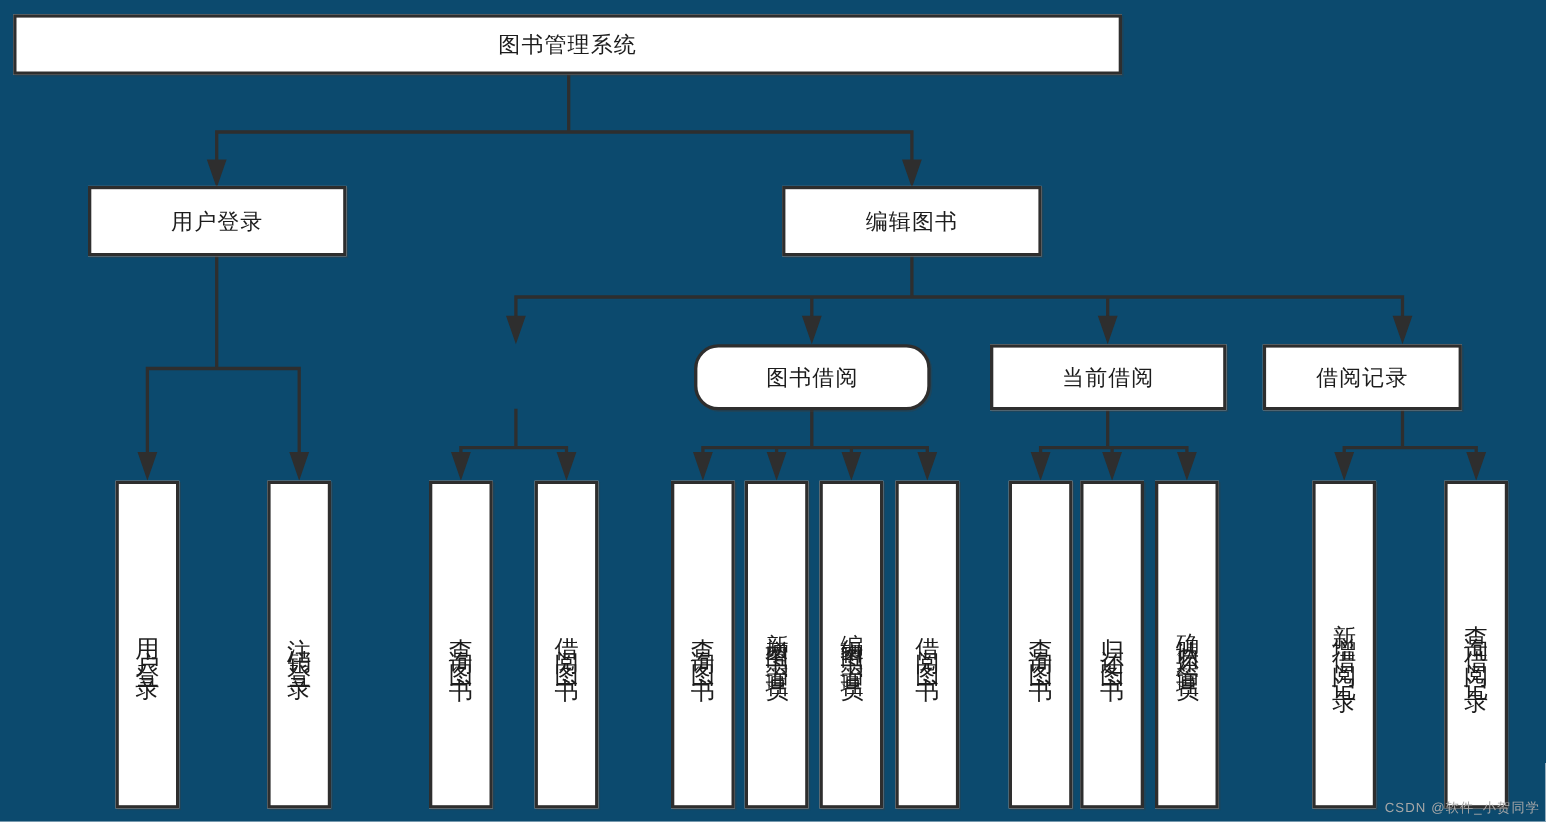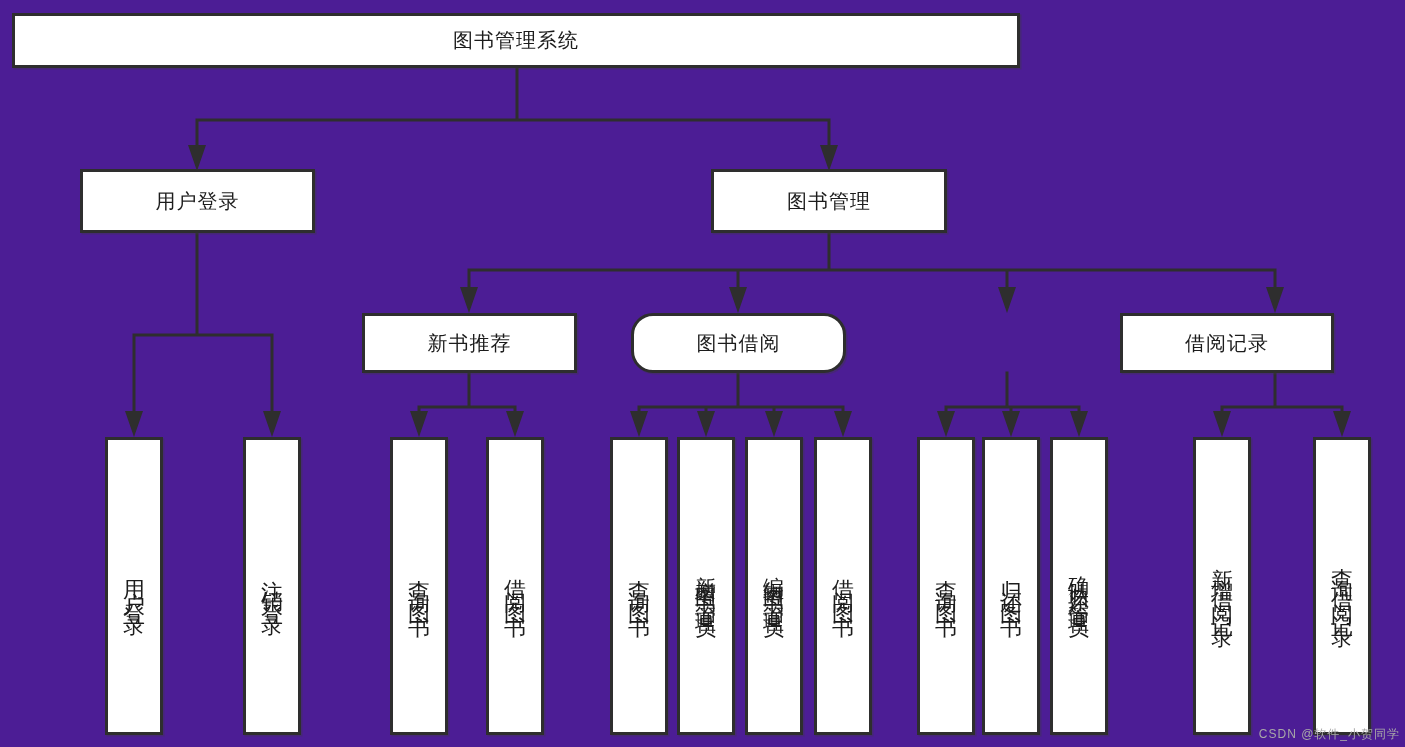--- a/index.html
+++ b/index.html
@@ -1,20 +1,20 @@
 <!DOCTYPE html>
 <html><head>
 <meta charset="utf-8">
 <style>
   html, body { margin: 0; padding: 0; background: #ffffff; }
   .canvas {
     position: relative;
     width: 1405px;
     height: 747px;
-    background: #4c1d95;
+    background: #0c4a6e;
     font-family: "Liberation Sans", "DejaVu Sans", sans-serif;
     overflow: hidden;
   }
   .connectors {
     position: absolute;
     left: 0; top: 0;
     width: 1405px; height: 747px;
   }
   .box {
     position: absolute;
@@ -100,30 +100,30 @@
   </svg>
 
   <div class="box" style="left:12px; top:13px; width:1008px; height:55px;">
     <span class="hlabel">图书管理系统</span>
   </div>
 
   <div class="box" style="left:80px; top:169px; width:235px; height:64px;">
     <span class="hlabel">用户登录</span>
   </div>
   <div class="box" style="left:711px; top:169px; width:236px; height:64px;">
-    <span class="hlabel">图书管理</span>
+    <span class="hlabel">编辑图书</span>
   </div>
 
-  <div class="box" style="left:362px; top:313px; width:215px; height:60px;">
-    <span class="hlabel">新书推荐</span>
-  </div>
   <div class="box" style="left:631px; top:313px; width:215px; height:60px;border-radius:22px;">
     <span class="hlabel">图书借阅</span>
   </div>
-  <div class="box" style="left:1120px; top:313px; width:214px; height:60px;">
+  <div class="box" style="left:900px; top:313px; width:215px; height:60px;">
+    <span class="hlabel">当前借阅</span>
+  </div>
+  <div class="box" style="left:1148px; top:313px; width:181px; height:60px;">
     <span class="hlabel">借阅记录</span>
   </div>
 
   <div class="box" style="left:105px; top:437px; width:58px; height:298px;">
     <span class="vlabel">用户登录</span>
   </div>
   <div class="box" style="left:243px; top:437px; width:58px; height:298px;">
     <span class="vlabel">注销登录</span>
   </div>
 

